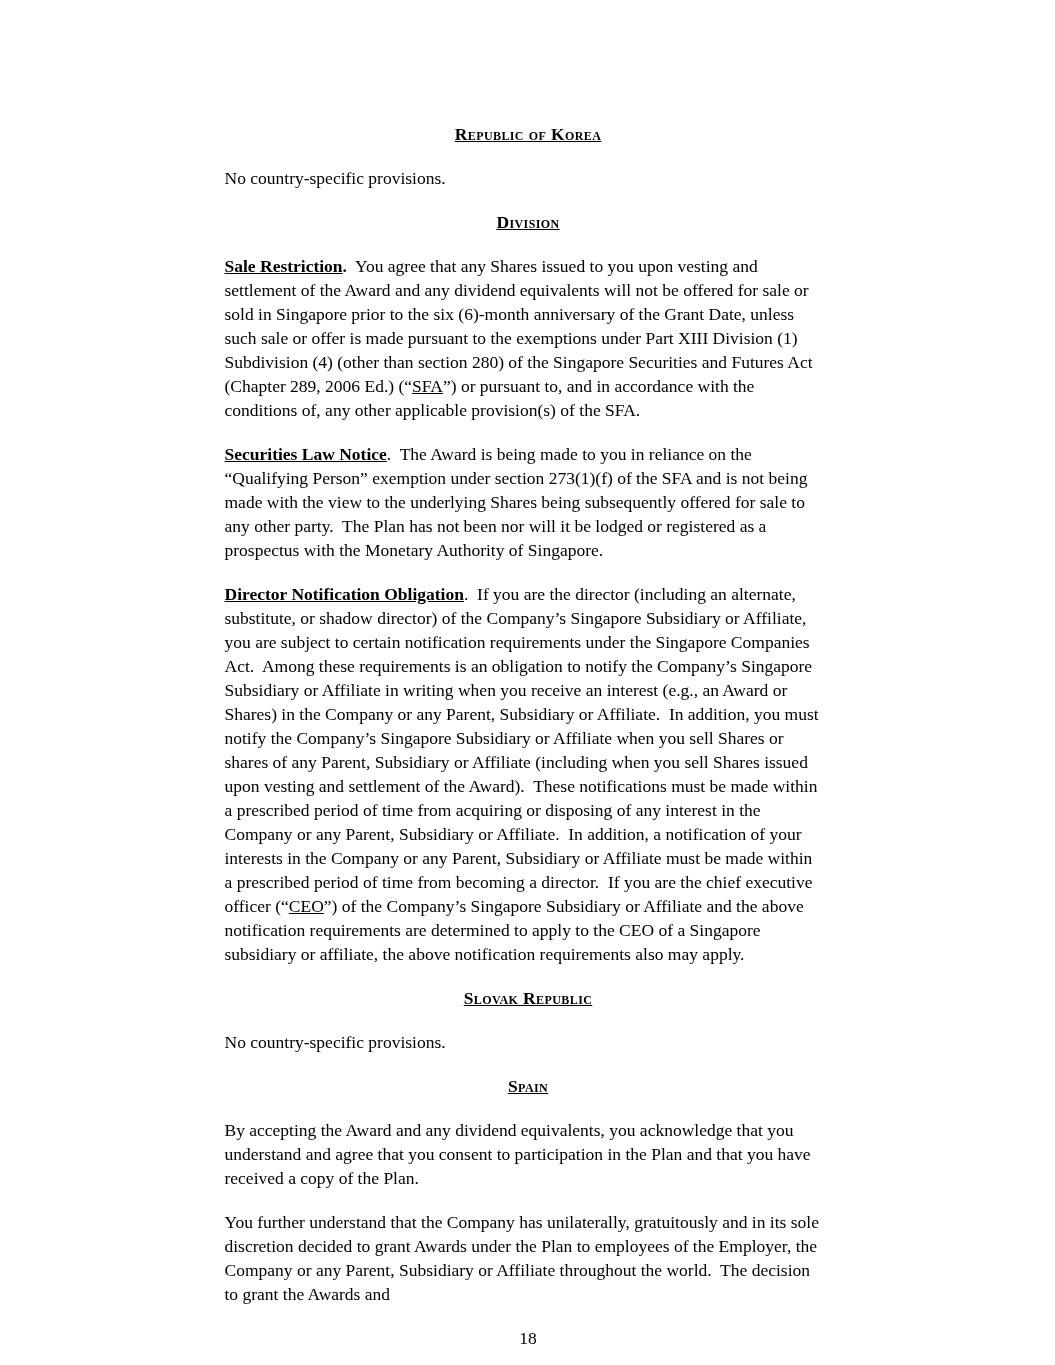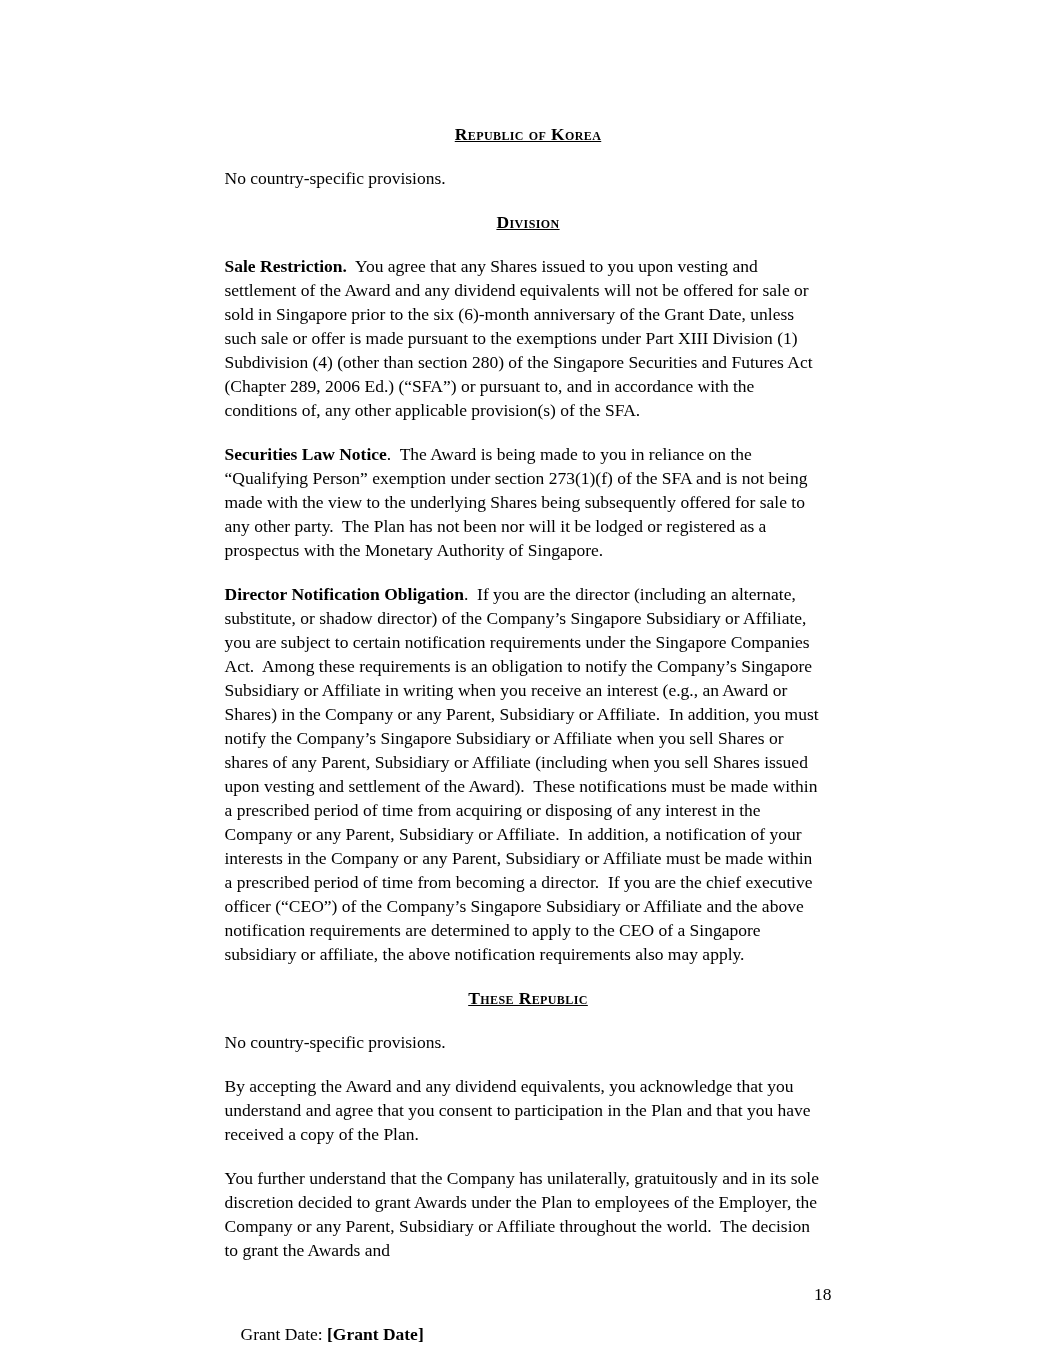--- a/index.html
+++ b/index.html
@@ -29,24 +29,24 @@
   }
   h2.section-heading .hu {
     text-decoration: underline;
     letter-spacing: 0.4px;
   }
   p.body-para {
     margin: 0 8px 20px 0;
     white-space: pre-wrap;
   }
   .b { font-weight: bold; }
-  .u { }
+  .u { text-decoration: underline; }
   .i { }
   .page-number {
-    text-align: right;
+    text-align: center;
     margin: 12px 0 0 0;
   }
   .footer-line {
     margin: 16px;
   }
 </style>
 </head>
 <body>
 
 <div class="page">
@@ -56,24 +56,25 @@
   <p class="body-para">No country-specific provisions.</p>
 
   <h2 class="section-heading"><span class="hu">Division</span></h2>
 
   <p class="body-para"><span class="b u">Sale Restriction</span><span class="b">.</span><span>  You agree that any Shares issued to you upon vesting and settlement of the Award and any dividend equivalents will not be offered for sale or sold in Singapore prior to the six (6)-month anniversary of the Grant Date, unless such sale or offer is made pursuant to the exemptions under Part XIII Division (1) Subdivision (4) (other than section 280) of the Singapore Securities and Futures Act (Chapter 289, 2006 Ed.) (“</span><span class="u">SFA</span><span>”) or pursuant to, and in accordance with the conditions of, any other applicable provision(s) of the SFA.</span></p>
 
   <p class="body-para"><span class="b u">Securities Law Notice</span><span>.  The Award is being made to you in reliance on the “Qualifying Person” exemption under section 273(1)(f) of the SFA and is not being made with the view to the underlying Shares being subsequently offered for sale to any other party.  The Plan has not been nor will it be lodged or registered as a prospectus with the Monetary Authority of Singapore.</span></p>
 
   <p class="body-para"><span class="b u">Director Notification Obligation</span><span>.  If you are the director (including an alternate, substitute, or shadow director) of the Company’s Singapore Subsidiary or Affiliate, you are subject to certain notification requirements under the Singapore Companies Act.  Among these requirements is an obligation to notify the Company’s Singapore Subsidiary or Affiliate in writing when you receive an interest (</span><span class="i">e.g.</span><span>, an Award or Shares) in the Company or any Parent, Subsidiary or Affiliate.  In addition, you must notify the Company’s Singapore Subsidiary or Affiliate when you sell Shares or shares of any Parent, Subsidiary or Affiliate (including when you sell Shares issued upon vesting and settlement of the Award).  These notifications must be made within a prescribed period of time from acquiring or disposing of any interest in the Company or any Parent, Subsidiary or Affiliate.  In addition, a notification of your interests in the Company or any Parent, Subsidiary or Affiliate must be made within a prescribed period of time from becoming a director.  If you are the chief executive officer (“</span><span class="u">CEO</span><span>”) of the Company’s Singapore Subsidiary or Affiliate and the above notification requirements are determined to apply to the CEO of a Singapore subsidiary or affiliate, the above notification requirements also may apply.</span></p>
 
-  <h2 class="section-heading"><span class="hu">These Republic</span></h2>
+  <h2 class="section-heading"><span class="hu">Slovak Republic</span></h2>
 
   <p class="body-para">No country-specific provisions.</p>
 
+  <h2 class="section-heading"><span class="hu">Spain</span></h2>
 
 
   <p class="body-para"><span>By accepting the Award and any dividend equivalents, you acknowledge that you understand and agree that you consent to participation in the Plan and that you have received a copy of the Plan.</span></p>
 
   <p class="body-para"><span>You further understand that the Company has unilaterally, gratuitously and in its sole discretion decided to grant Awards under the Plan to employees of the Employer, the Company or any Parent, Subsidiary or Affiliate throughout the world.  The decision to grant the Awards and</span></p>
 
   <p class="page-number">18</p>
 
   <p class="footer-line"><span>Grant Date: </span><span class="b">[Grant Date]</span></p>
 

